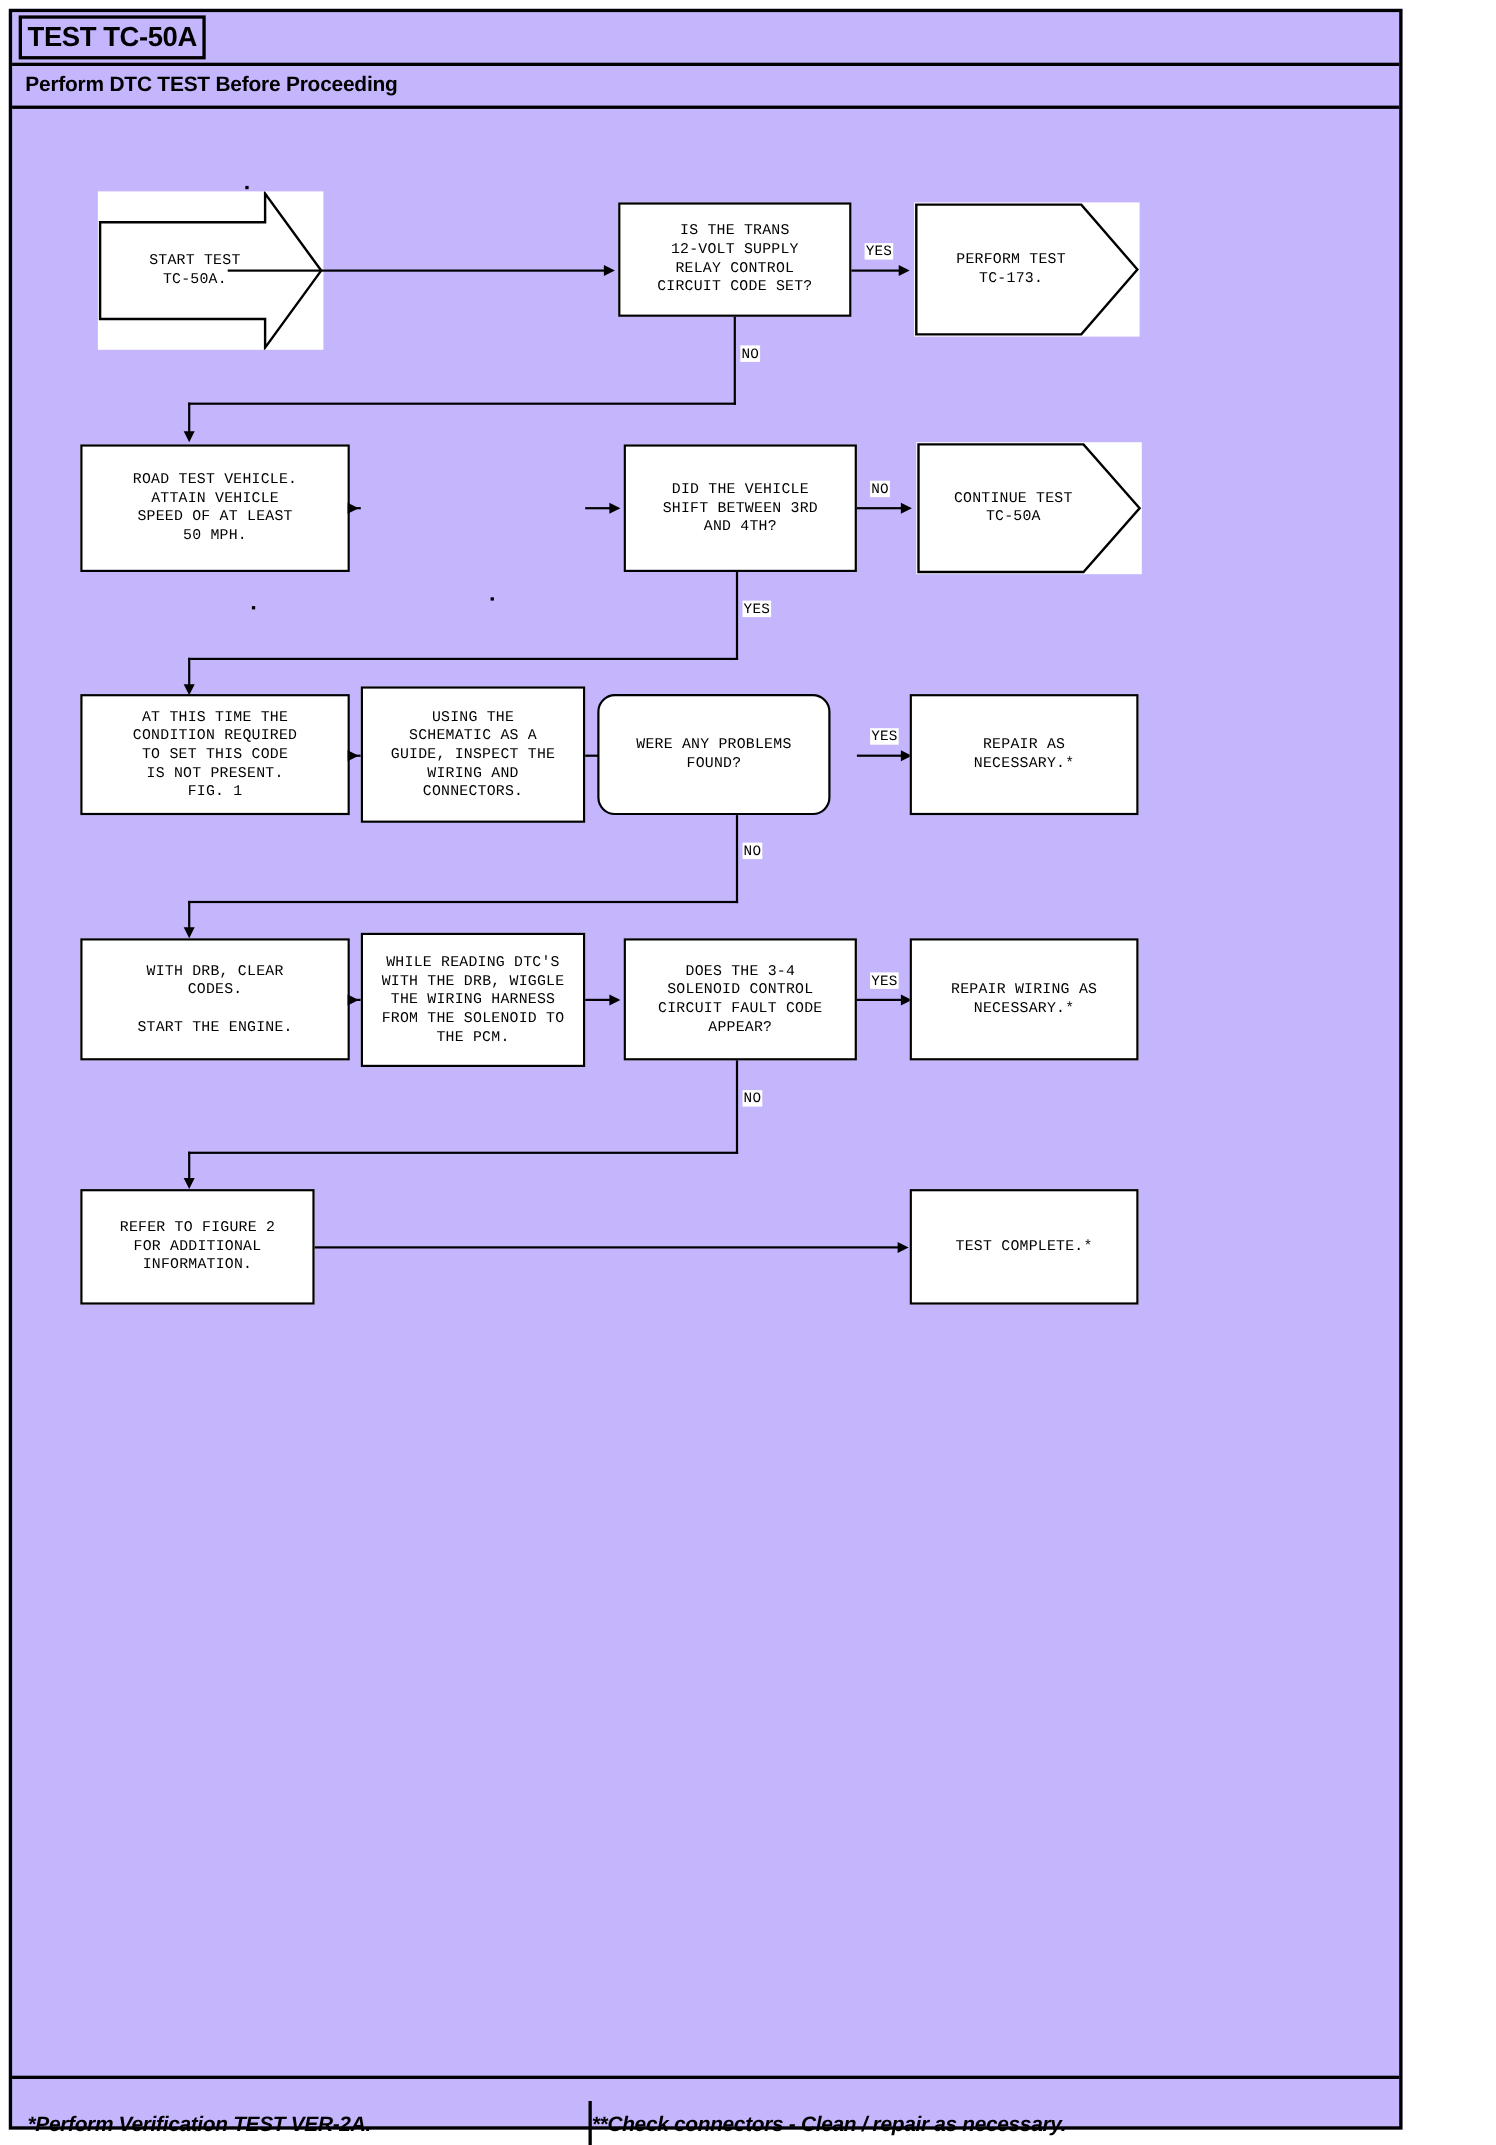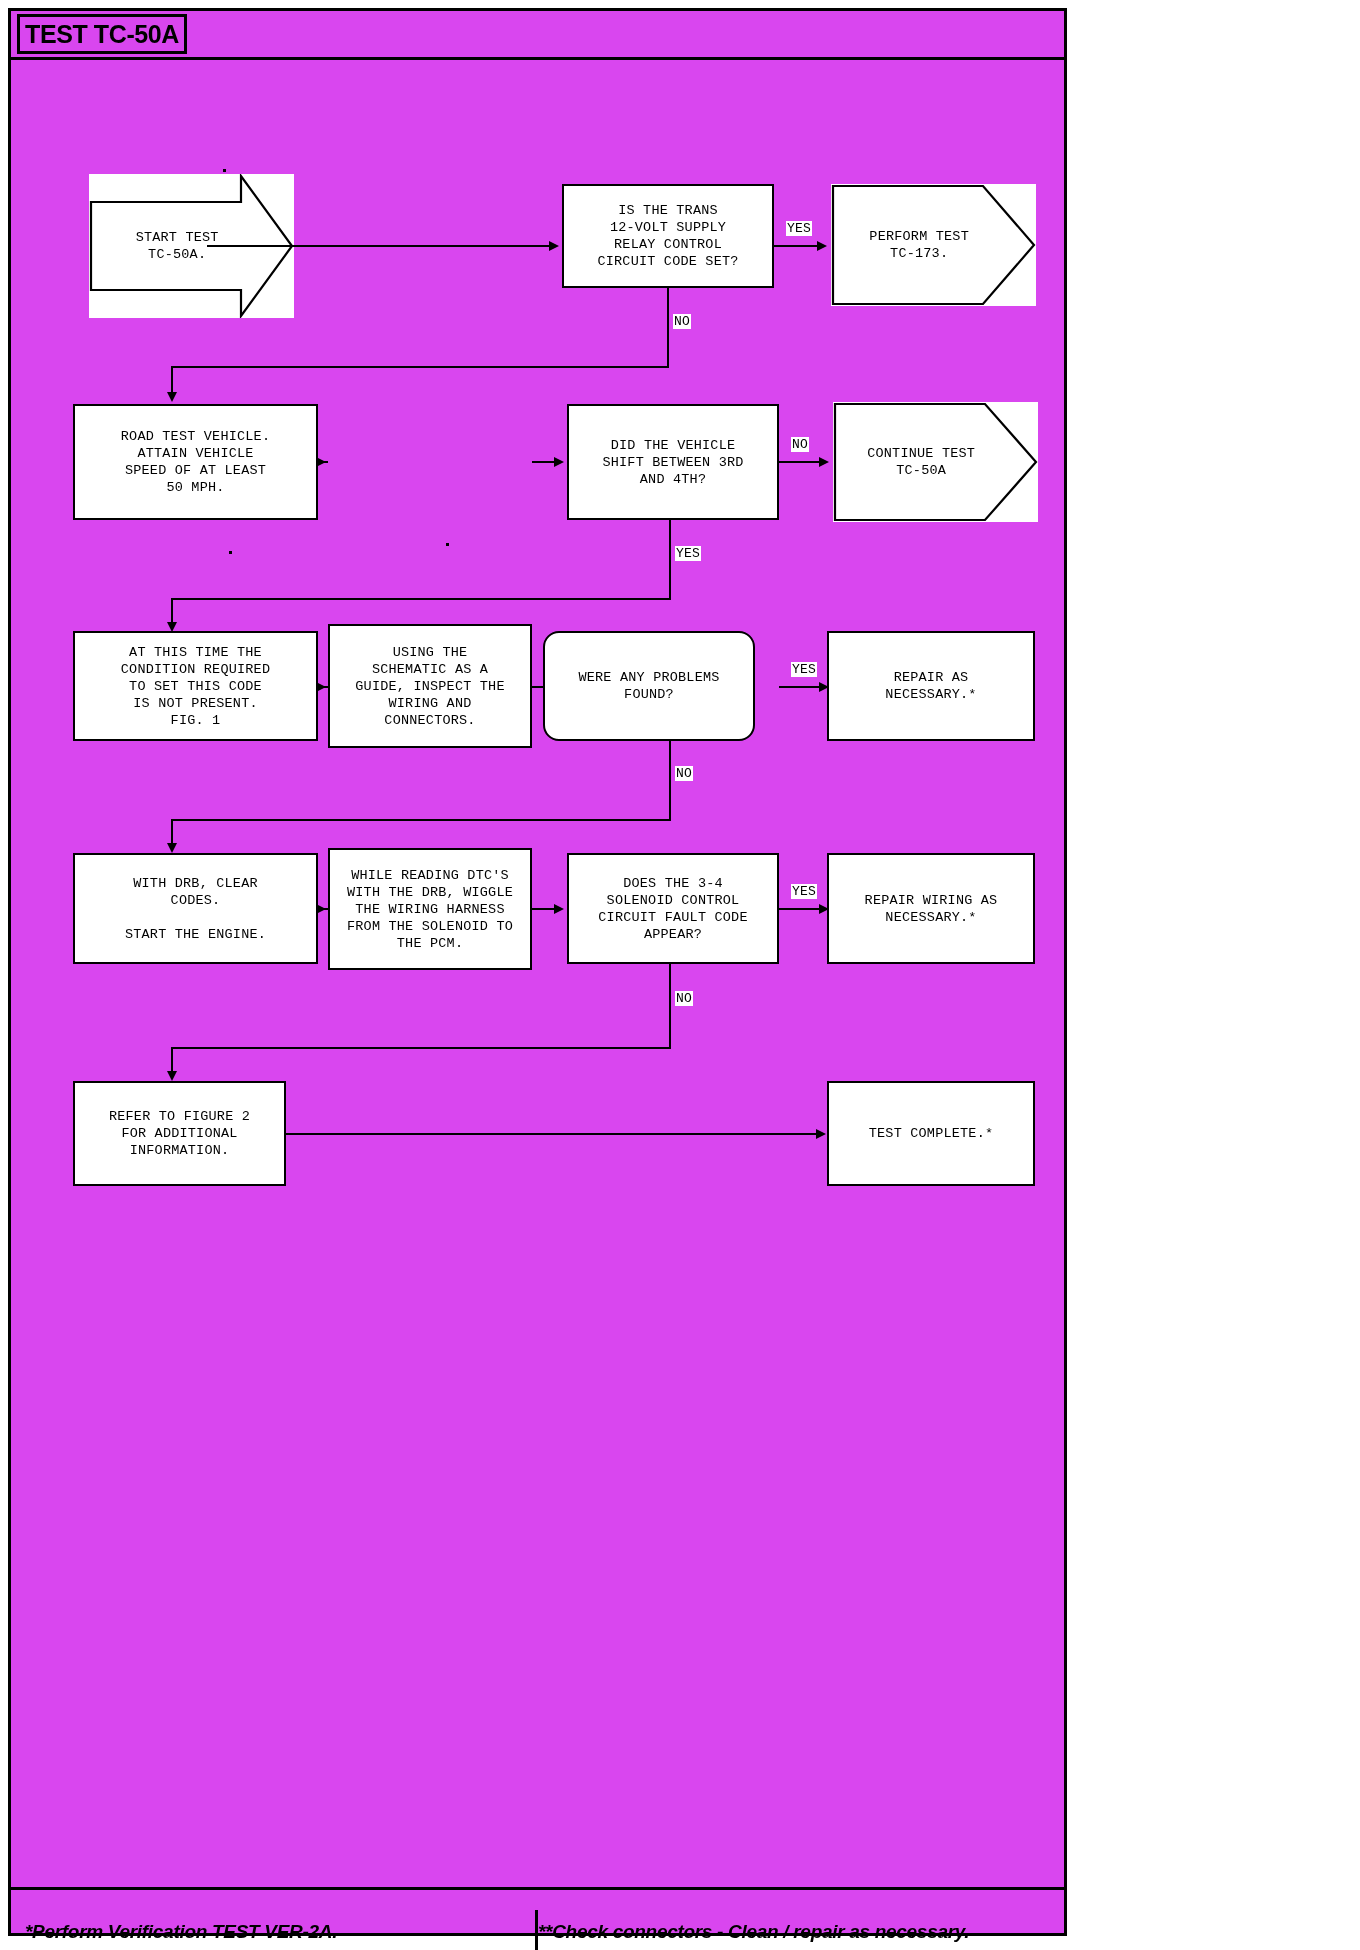--- a/index.html
+++ b/index.html
@@ -1,22 +1,22 @@
 <!DOCTYPE html>
 <html><head>
 <meta charset="utf-8">
 <style>
   html,body{margin:0;padding:0;background:#ffffff;}
   body{
     font-family:"Liberation Serif", serif;
     width:1360px;height:1950px;position:relative;overflow:hidden;
   }
   .page{
-    position:absolute;left:8px;top:8px;width:1059px;height:1928px;
-    border:3px solid #000;box-sizing:border-box;background:#d946ef;text-decoration:underline;
+    position:absolute;left:8px;top:8px;width:1267px;height:1928px;
+    border:3px solid #000;box-sizing:border-box;background:#c4b5fd;text-decoration:underline;
   }
   
   .hdr{position:absolute;left:0;top:0;width:100%;box-sizing:border-box;}
   .hdr-row1{position:relative;height:46px;border-bottom:3px solid #000;}
   .hdr-code{
     position:absolute;left:6px;top:3px;width:170px;height:40px;
     border:3px solid #000;box-sizing:border-box;
     display:flex;align-items:center;justify-content:center;
     font-family:"Liberation Sans", sans-serif;font-weight:bold;
     font-size:25px;letter-spacing:-0.4px;
@@ -88,20 +88,23 @@
 </style>
 </head>
 <body>
 
 <div class="page">
 
   <div class="hdr">
     <div class="hdr-row1">
       <div class="hdr-code">TEST TC-50A</div>
     </div>
+    <div class="hdr-row2">
+      <div class="hdr-sub">Perform DTC TEST Before Proceeding</div>
+    </div>
   </div>
 
   <div class="canvas">
 
     <div class="tick" style="left:212px;top:73px;"></div>
     <div class="tick" style="left:218px;top:455px;"></div>
     <div class="tick" style="left:435px;top:447px;"></div>
 
     <div class="penn" style="left:78px;top:78px;width:205px;height:144px;">
       <svg width="205" height="144" viewBox="0 0 205 144">

